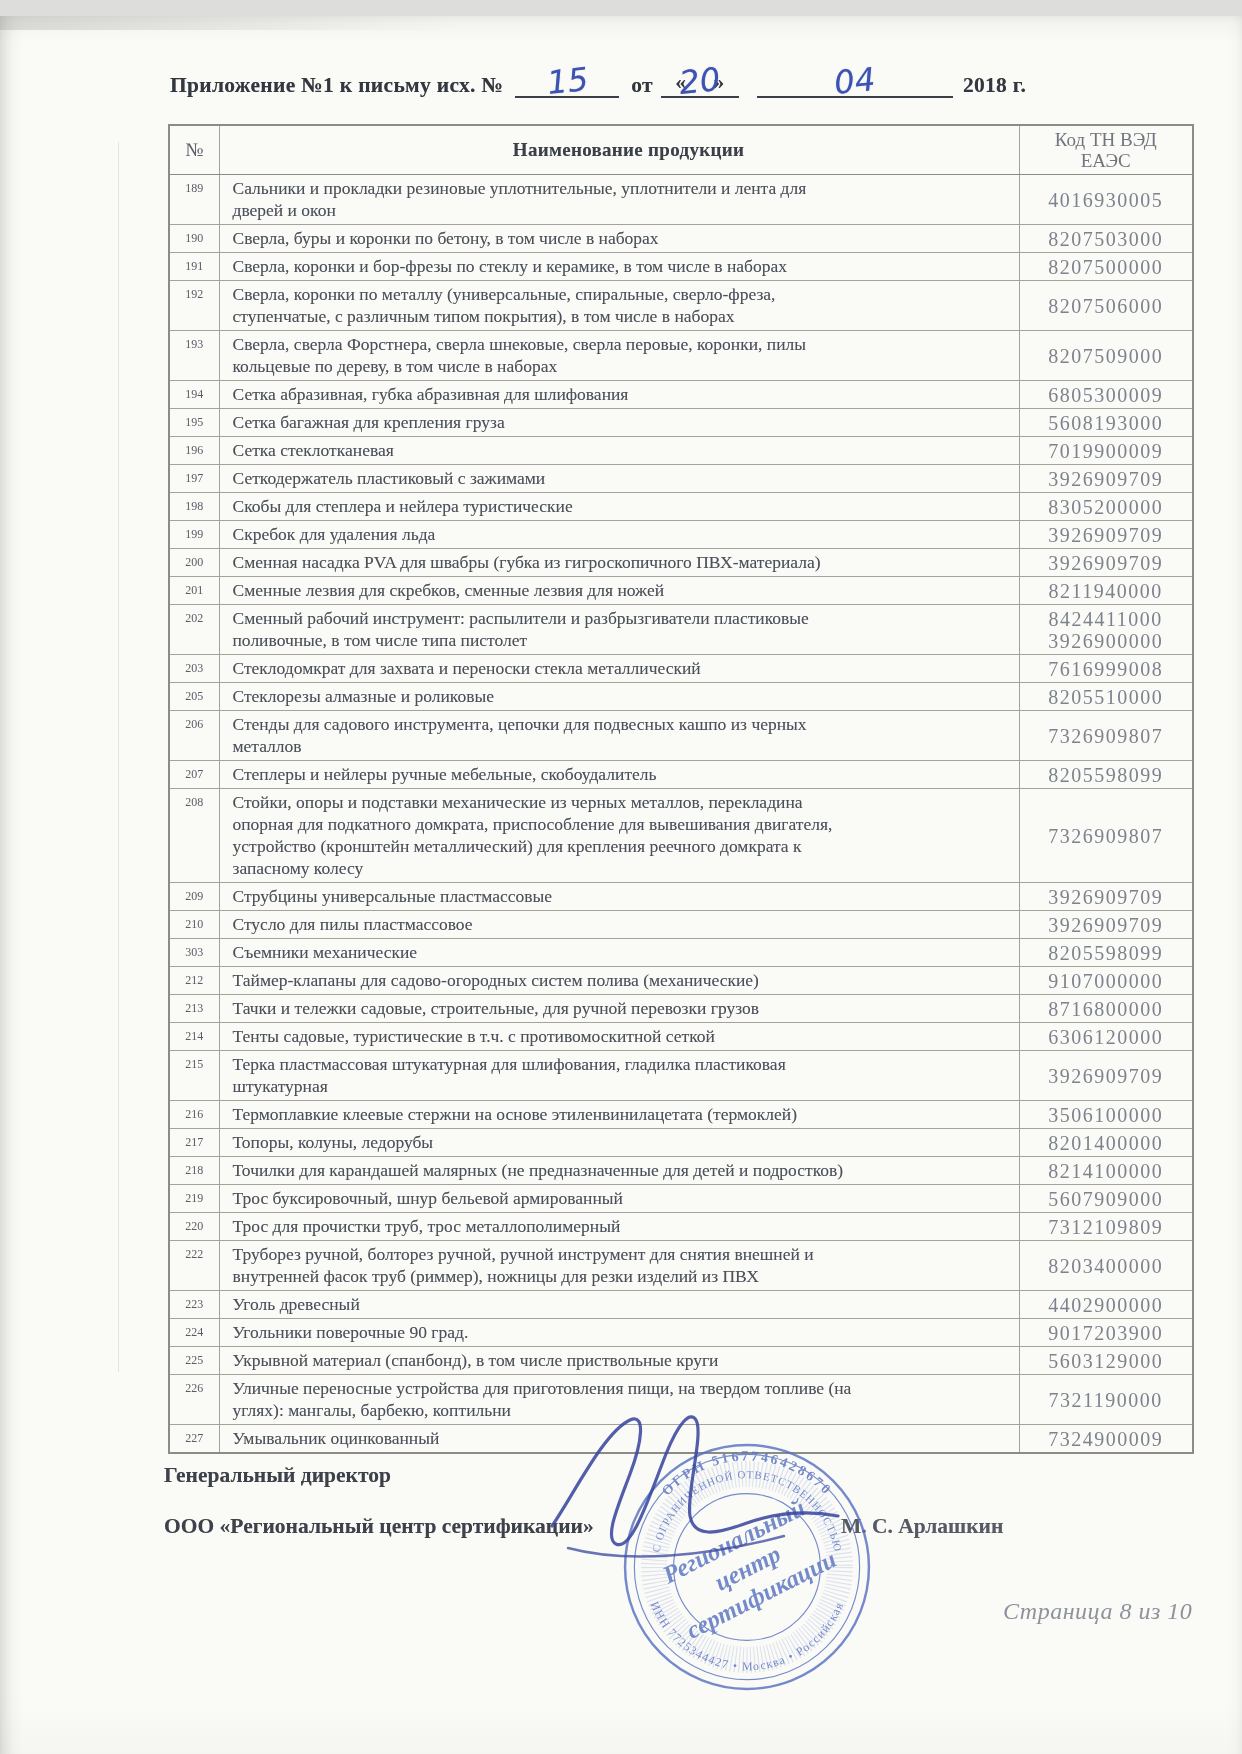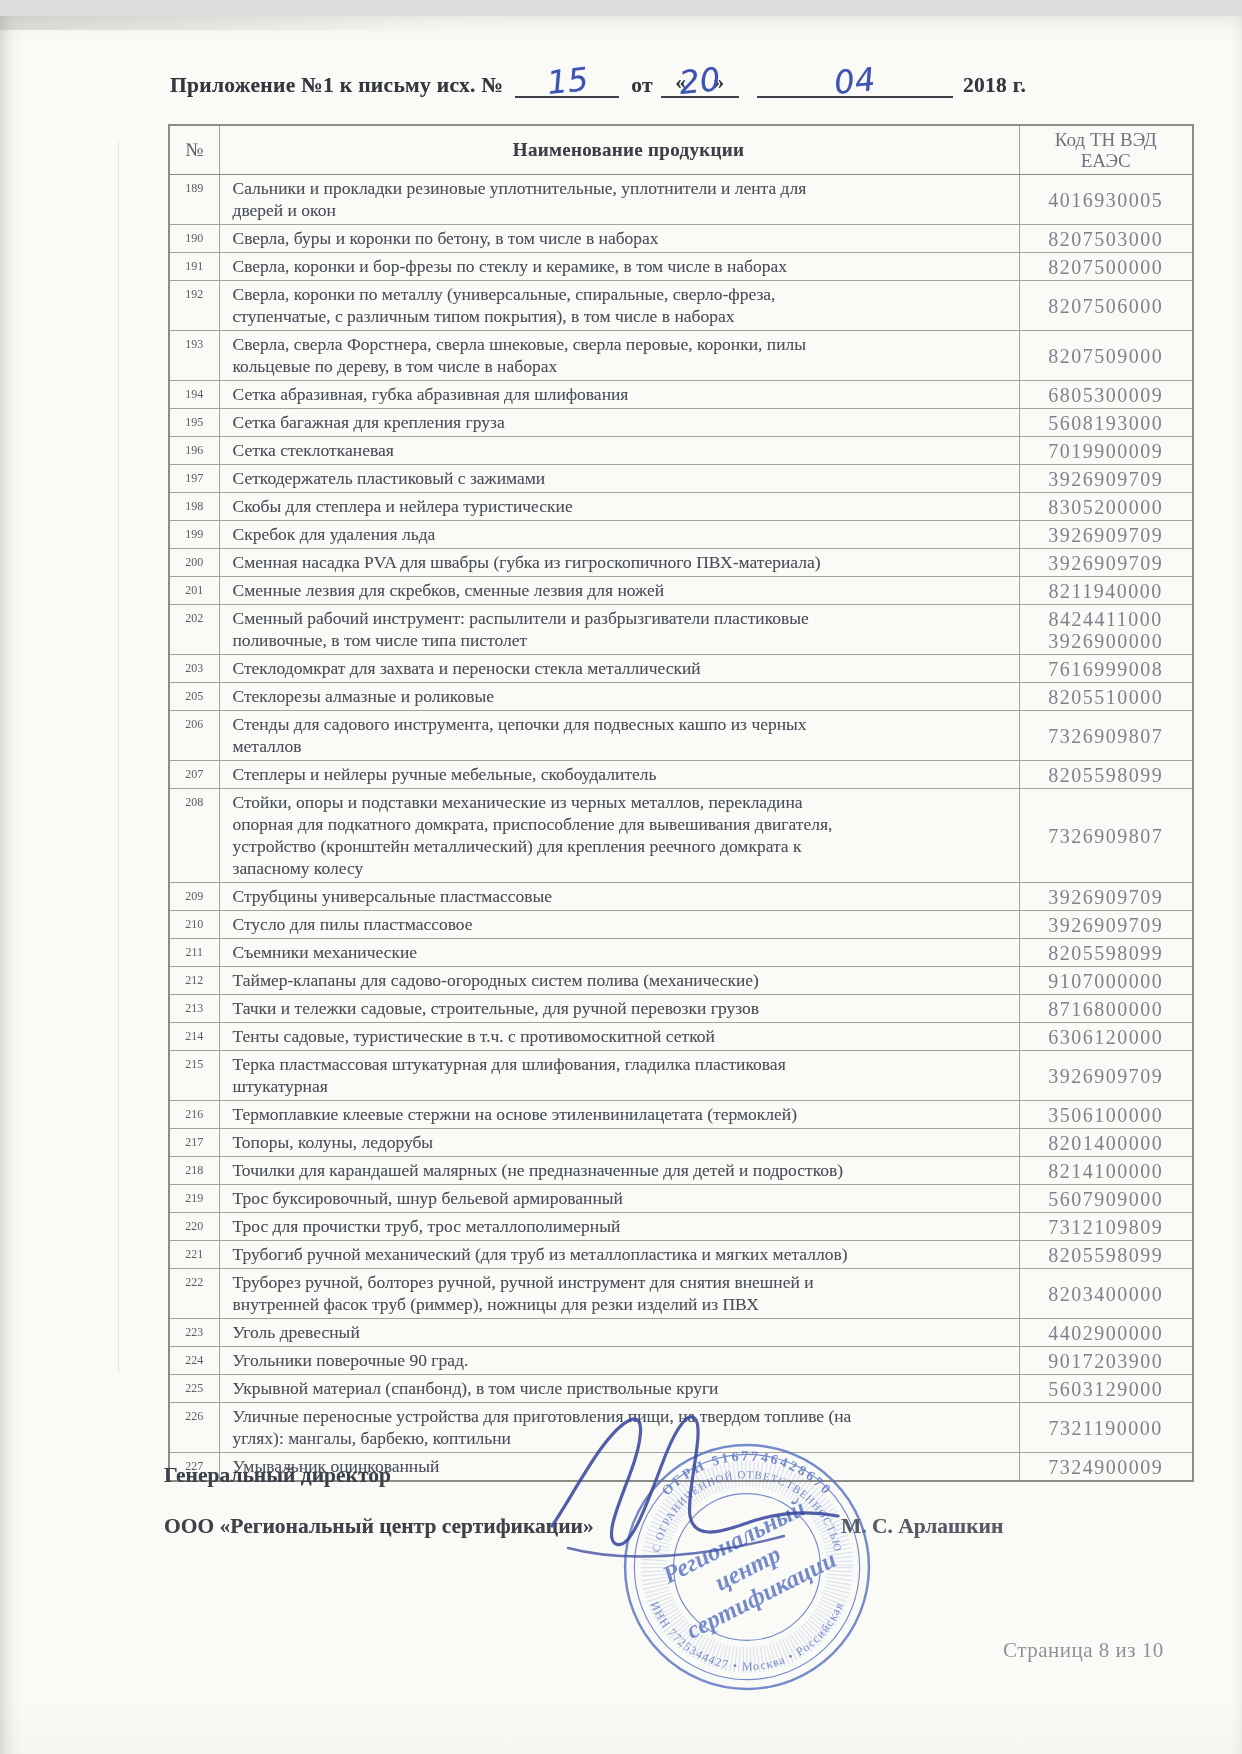--- a/index.html
+++ b/index.html
@@ -50,21 +50,21 @@
     text-shadow:0 0 .4px rgba(75,80,90,.35);}
   td.c-code{text-align:center;vertical-align:middle;color:#7d828d;letter-spacing:1.5px;
     white-space:pre-line;font-size:20px;}
   
   .f-director{position:absolute;left:164px;top:1447px;font-weight:bold;font-size:21.5px;color:#3d414a;
     text-shadow:0 0 .5px rgba(61,65,74,.4);}
   .f-company{position:absolute;left:164px;top:1498px;font-weight:bold;font-size:21.5px;color:#3d414a;
     text-shadow:0 0 .5px rgba(61,65,74,.4);}
   .f-signer{position:absolute;left:841px;top:1498px;font-weight:bold;font-size:21.5px;color:#555a65;
     text-shadow:0 0 .5px rgba(85,90,101,.4);}
-  .f-page{position:absolute;left:1003px;top:1622px;font-size:21px;color:#8e929d;letter-spacing:.5px;}
+  .f-page{position:absolute;left:1003px;top:1582px;font-size:24px;color:#8e929d;letter-spacing:.5px;font-style:italic;}
   .stamp{position:absolute;left:592px;top:1396px;opacity:.82;}
   .signature{position:absolute;left:538px;top:1382px;opacity:.95;}
 </style>
 </head>
 <body>
 
 <div class="page">
 
   <div class="smudge-top"></div>
   <div class="fold-line"></div>
@@ -224,21 +224,21 @@
           <td class="c-code">3926909709</td>
         </tr>
 
         <tr>
           <td class="c-num">210</td>
           <td class="c-name">Стусло для пилы пластмассовое</td>
           <td class="c-code">3926909709</td>
         </tr>
 
         <tr>
-          <td class="c-num">211</td>
+          <td class="c-num">303</td>
           <td class="c-name">Съемники механические</td>
           <td class="c-code">8205598099</td>
         </tr>
 
         <tr>
           <td class="c-num">212</td>
           <td class="c-name">Таймер-клапаны для садово-огородных систем полива (механические)</td>
           <td class="c-code">9107000000</td>
         </tr>
 
@@ -284,25 +284,20 @@
           <td class="c-name">Трос буксировочный, шнур бельевой армированный</td>
           <td class="c-code">5607909000</td>
         </tr>
 
         <tr>
           <td class="c-num">220</td>
           <td class="c-name">Трос для прочистки труб, трос металлополимерный</td>
           <td class="c-code">7312109809</td>
         </tr>
 
-        <tr>
-          <td class="c-num">221</td>
-          <td class="c-name">Трубогиб ручной механический (для труб из металлопластика и мягких металлов)</td>
-          <td class="c-code">8205598099</td>
-        </tr>
 
         <tr>
           <td class="c-num">222</td>
           <td class="c-name">Труборез ручной, болторез ручной, ручной инструмент для снятия внешней и
 внутренней фасок труб (риммер), ножницы для резки изделий из ПВХ</td>
           <td class="c-code">8203400000</td>
         </tr>
 
         <tr>
           <td class="c-num">223</td>

